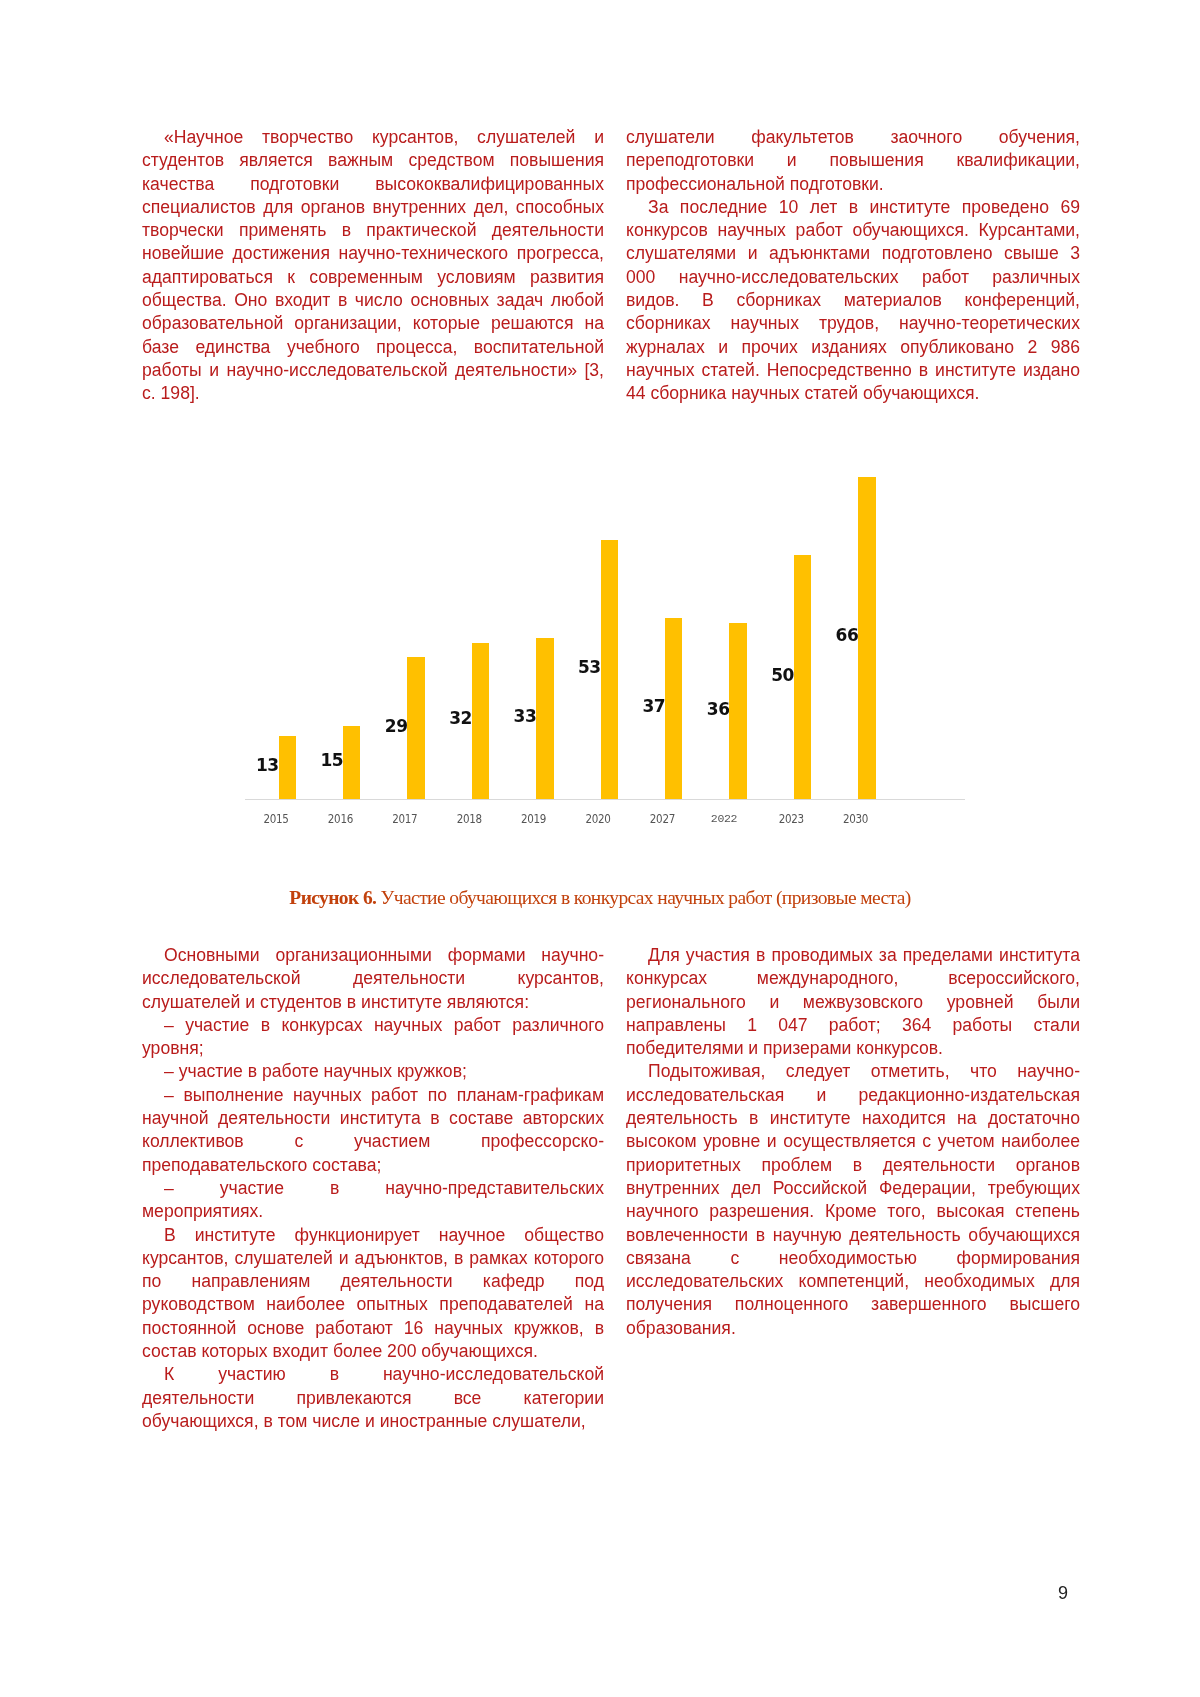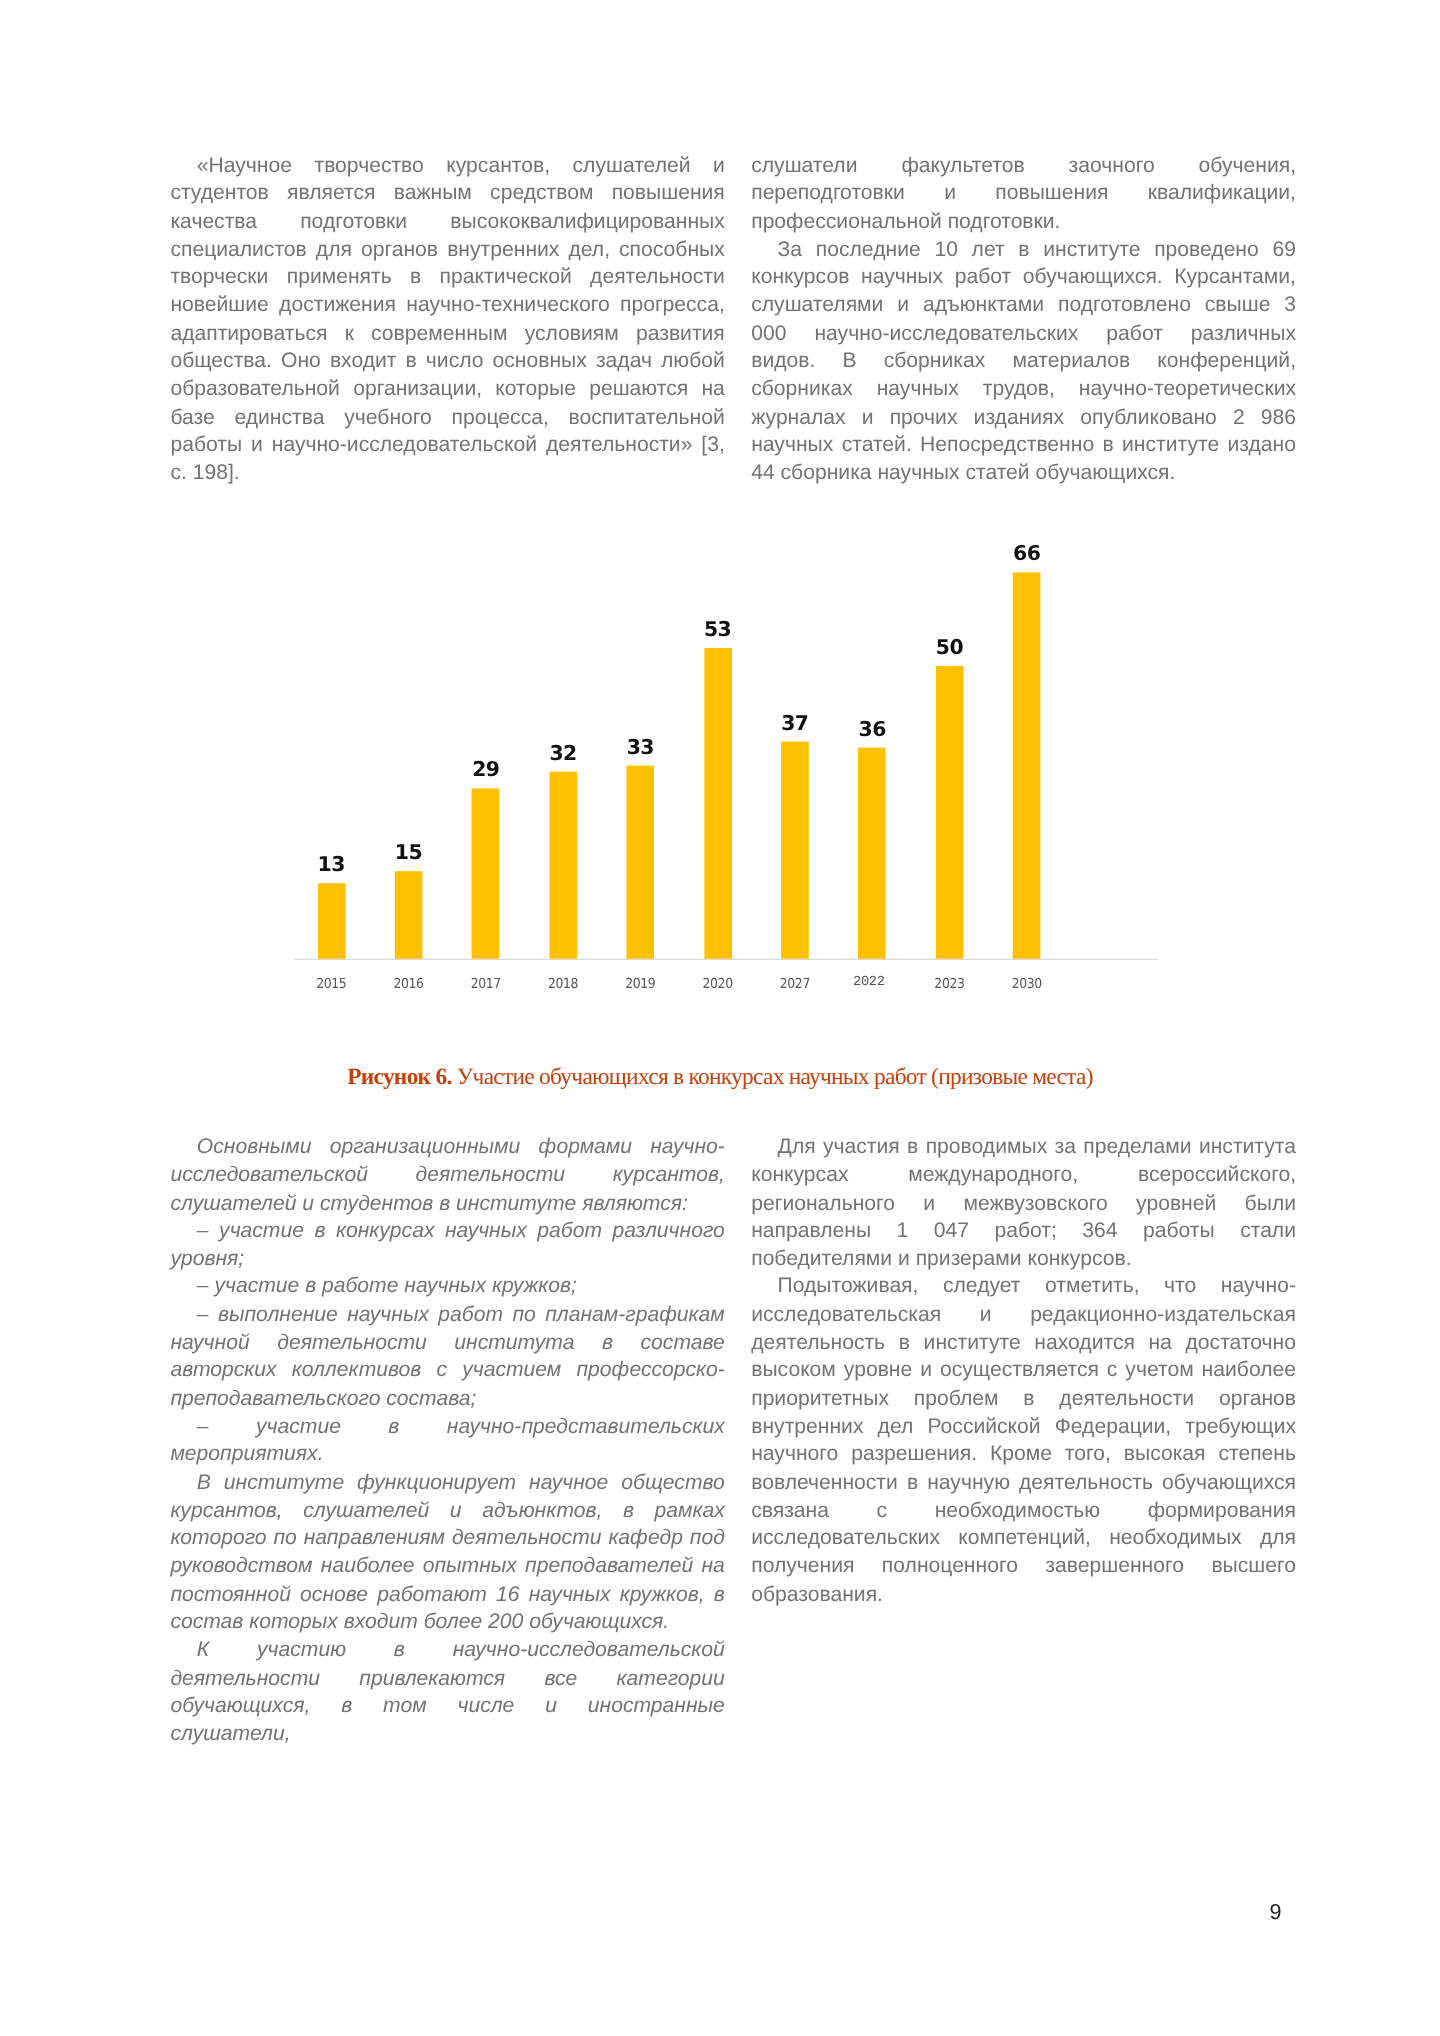--- a/index.html
+++ b/index.html
@@ -1,27 +1,27 @@
 <!DOCTYPE html>
 <html><head>
 <meta charset="utf-8">
 <style>
   html, body { margin: 0; padding: 0; background: #ffffff; }
   body { width: 1200px; height: 1697px; position: relative; overflow: hidden; color: #222; }
-  .col { position: absolute; font-family: "Liberation Sans", sans-serif; font-size: 17.6px; line-height: 23.3px; text-align: justify; hyphens: manual; color: #737373; }
+  .col { position: absolute; font-family: "Liberation Sans", sans-serif; font-size: 17.6px; line-height: 23.3px; text-align: justify; hyphens: manual; color: #b91c1c; }
   .col p { margin: 0; text-indent: 22px; }
   .col p.noindent { text-indent: 0; }
   #col-tl { left: 142px; top: 126px; width: 462px; }
   #col-tr { left: 626px; top: 126px; width: 454px; }
-  #col-bl { left: 142px; top: 944px; width: 462px; font-style: italic; }
+  #col-bl { left: 142px; top: 944px; width: 462px; }
   #col-br { left: 626px; top: 944px; width: 454px; }
 
   #chart { position: absolute; left: 240px; top: 460px; width: 730px; height: 380px; }
   .axis-line { position: absolute; left: 5px; top: 339px; width: 720px; height: 1px; background: #d9d9d9; }
-  .bar-wrap { position: absolute; bottom: 41px; width: 40px; display: flex; flex-direction: column; align-items: center; justify-content: flex-end; }
+  .bar-wrap { position: absolute; bottom: 41px; width: 40px; display: flex; flex-direction: row; align-items: center; justify-content: flex-end; }
   .bar-label { font-family: "DejaVu Sans", sans-serif; font-weight: bold; font-size: 17px; color: #111; margin-bottom: 5px; letter-spacing: -0.5px; }
   .bar { width: 23px; background: #ffc000; }
   .tick { position: absolute; top: 352px; width: 50px; text-align: center; font-family: "DejaVu Sans Condensed", "DejaVu Sans", sans-serif; font-size: 11.5px; color: #555; letter-spacing: -0.3px; }
 
   #caption { position: absolute; left: 0; top: 887px; width: 1200px; text-align: center; font-family: "Liberation Serif", serif; font-size: 19.5px; color: #c2410c; letter-spacing: -0.6px; }
   #caption .b { font-weight: bold; }
 
   #page-num { position: absolute; left: 1058px; top: 1583px; font-family: "Liberation Sans", sans-serif; font-size: 18px; color: #222; }
 </style>
 </head>

